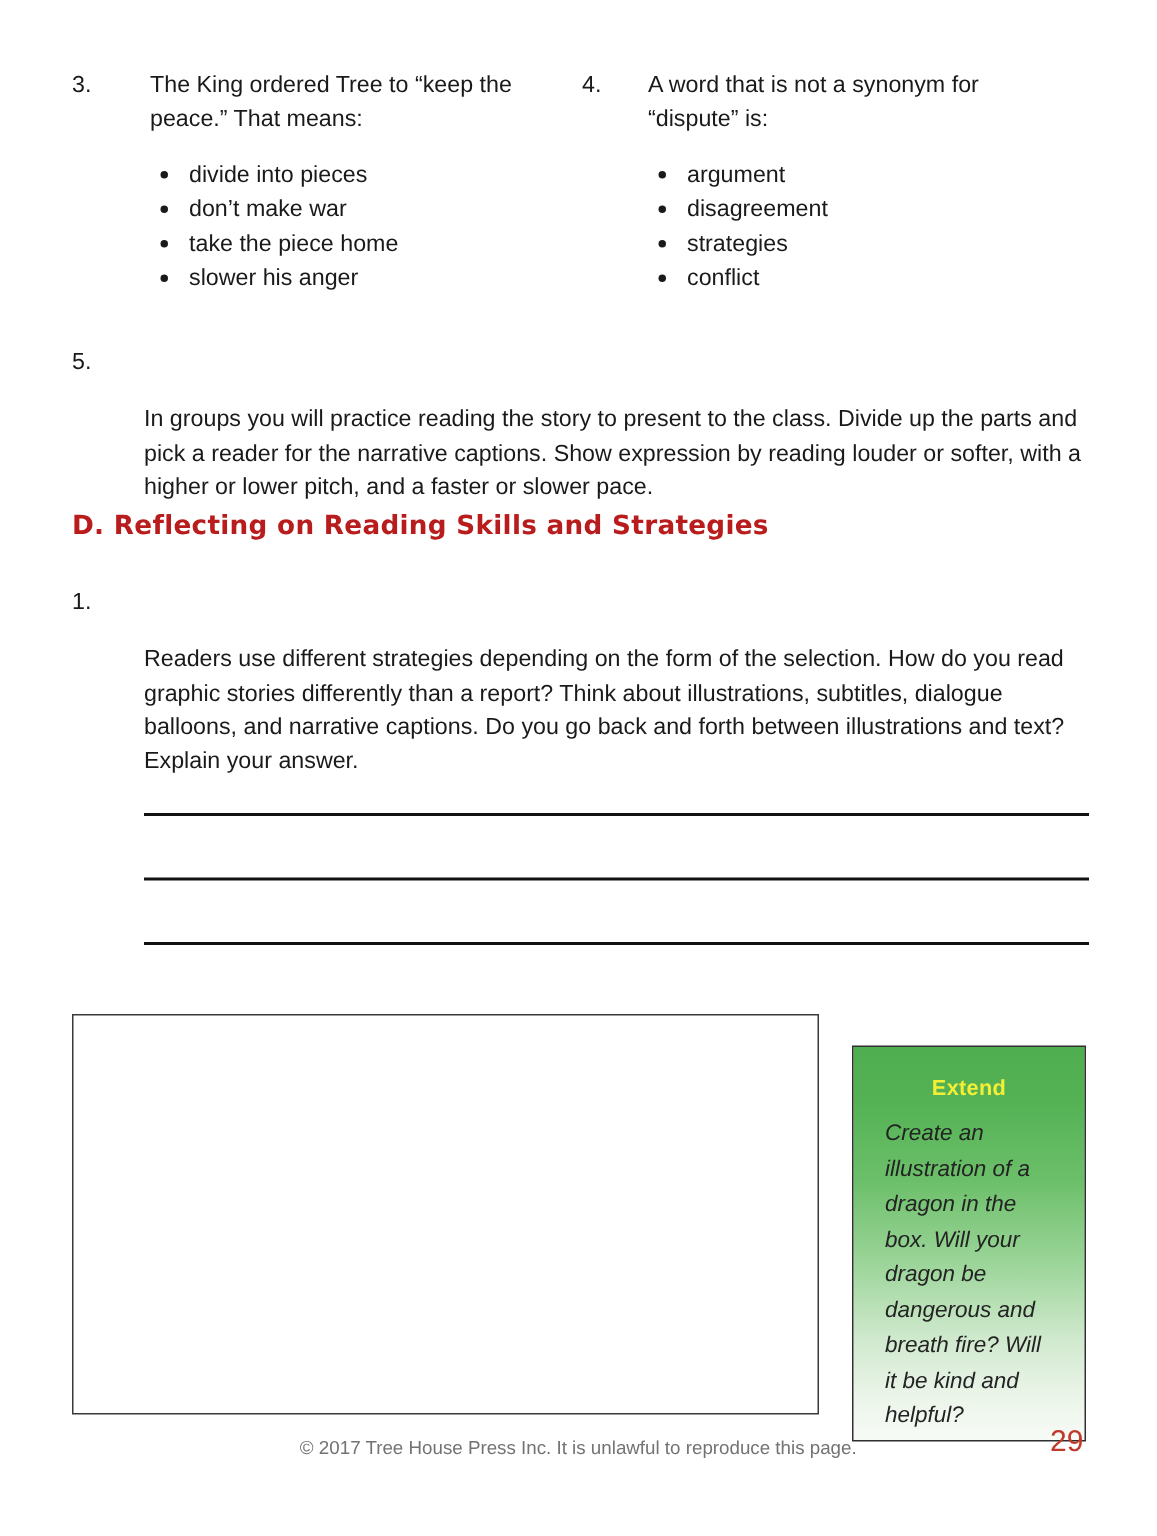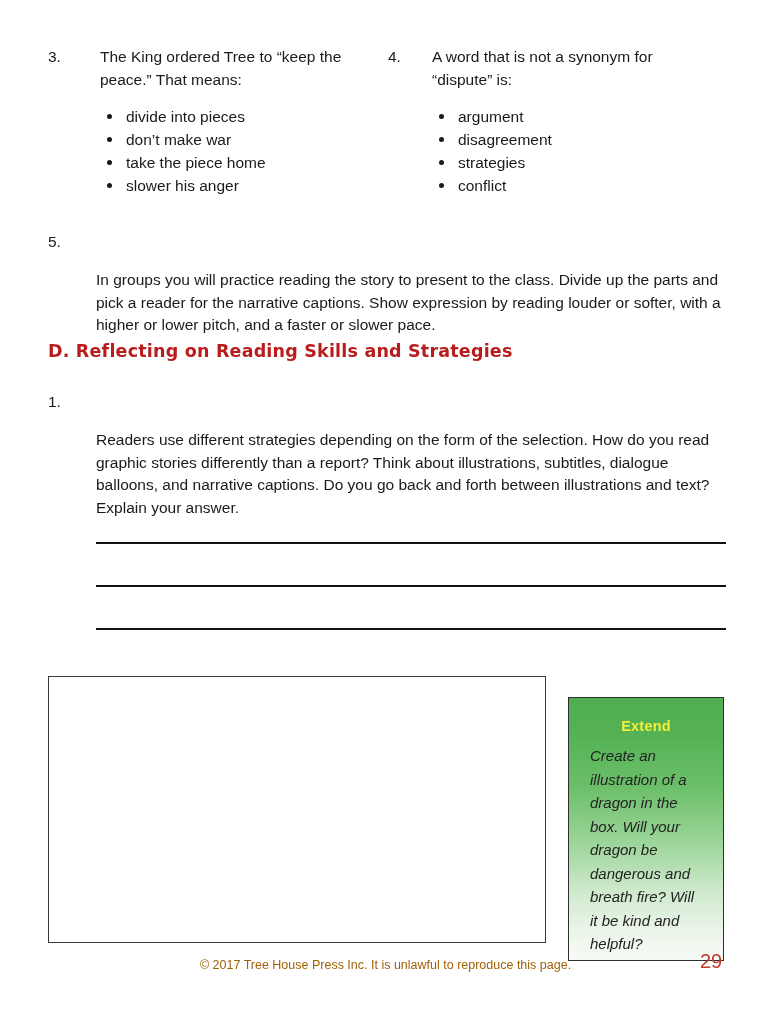--- a/index.html
+++ b/index.html
@@ -169,21 +169,21 @@
   }
 
   
   .footer-copy {
     position: absolute;
     left: 0;
     top: 958px;
     width: 771px;
     text-align: center;
     font-size: 12.5px;
-    color: #a16207;
+    color: #737373;
   }
   .footer-page {
     position: absolute;
     left: 700px;
     top: 950px;
     width: 40px;
     text-align: left;
     font-size: 20px;
     color: #c0392b;
   }

